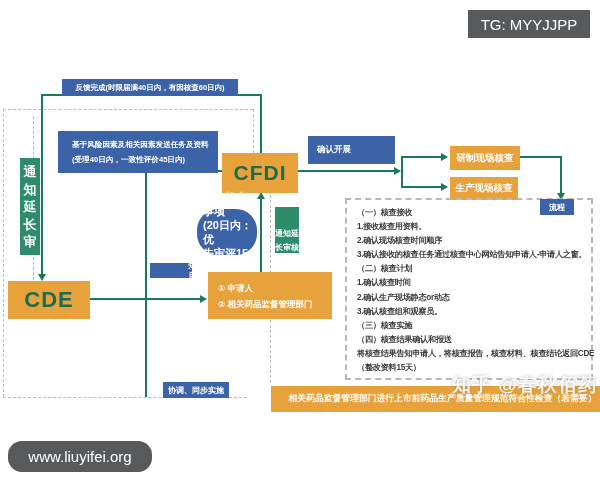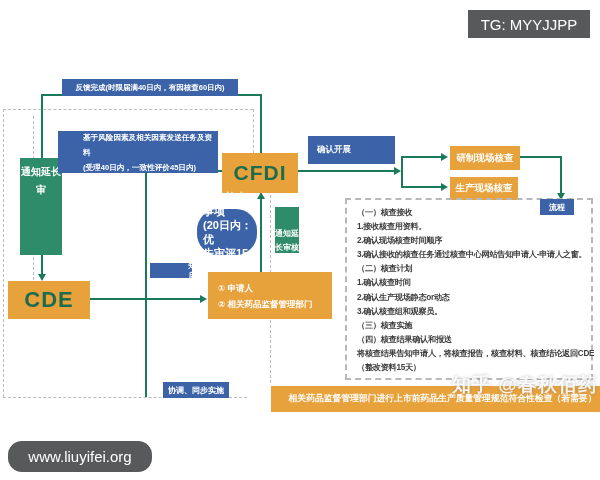--- a/index.html
+++ b/index.html
@@ -66,23 +66,23 @@
   <div class="dash-v" style="left:253px;top:109px;height:44px;"></div>
   <div class="dash-v" style="left:270px;top:190px;height:193px;"></div>
   <div class="dash-h" style="left:3px;top:397px;width:244px;"></div>
 
   <div class="abs graybox" style="left:468px;top:10px;width:122px;height:28px;display:flex;align-items:center;justify-content:center;font-size:15px;">
     <span>TG: MYYJJPP</span>
   </div>
 
   <div class="abs bluebox" style="left:62px;top:79px;width:176px;height:17px;font-size:7.5px;">反馈完成(时限届满40日内，有因核查60日内)</div>
 
-  <div class="abs greenbox vtext" style="left:20px;top:158px;width:42px;height:97px;font-size:10px;line-height:17.5px;padding:5px 0 0 0;">通知延长审</div>
+  <div class="abs greenbox vtext" style="left:20px;top:158px;width:20px;height:97px;font-size:13px;line-height:17.5px;padding:5px 0 0 0;">通知延长审</div>
 
-  <div class="abs bluebox" style="left:58px;top:131px;width:160px;height:42px;font-size:7.6px;flex-direction:column;align-items:flex-start;padding-left:25px;line-height:15px;text-align:left;">
+  <div class="abs bluebox" style="left:58px;top:131px;width:160px;height:42px;font-size:7.6px;flex-direction:column;align-items:flex-start;padding-left:14px;line-height:15px;text-align:left;">
     <div>基于风险因素及相关因素发送任务及资料</div>
     <div>(受理40日内，一致性评价45日内)</div>
   </div>
 
   <div class="abs orangebox bignode" style="left:222px;top:153px;width:76px;height:40px;font-size:21px;">CFDI</div>
 
   <div class="abs bluebox" style="left:308px;top:136px;width:87px;height:28px;font-size:8.5px;justify-content:flex-start;padding-left:9px;">确认开展</div>
 
   <div class="abs orangebox" style="left:450px;top:146px;width:70px;height:24px;font-size:9.5px;display:flex;align-items:center;justify-content:center;">研制现场核查</div>
   <div class="abs orangebox" style="left:450px;top:177px;width:68px;height:23px;font-size:9.5px;display:flex;align-items:center;justify-content:center;">生产现场核查</div>

